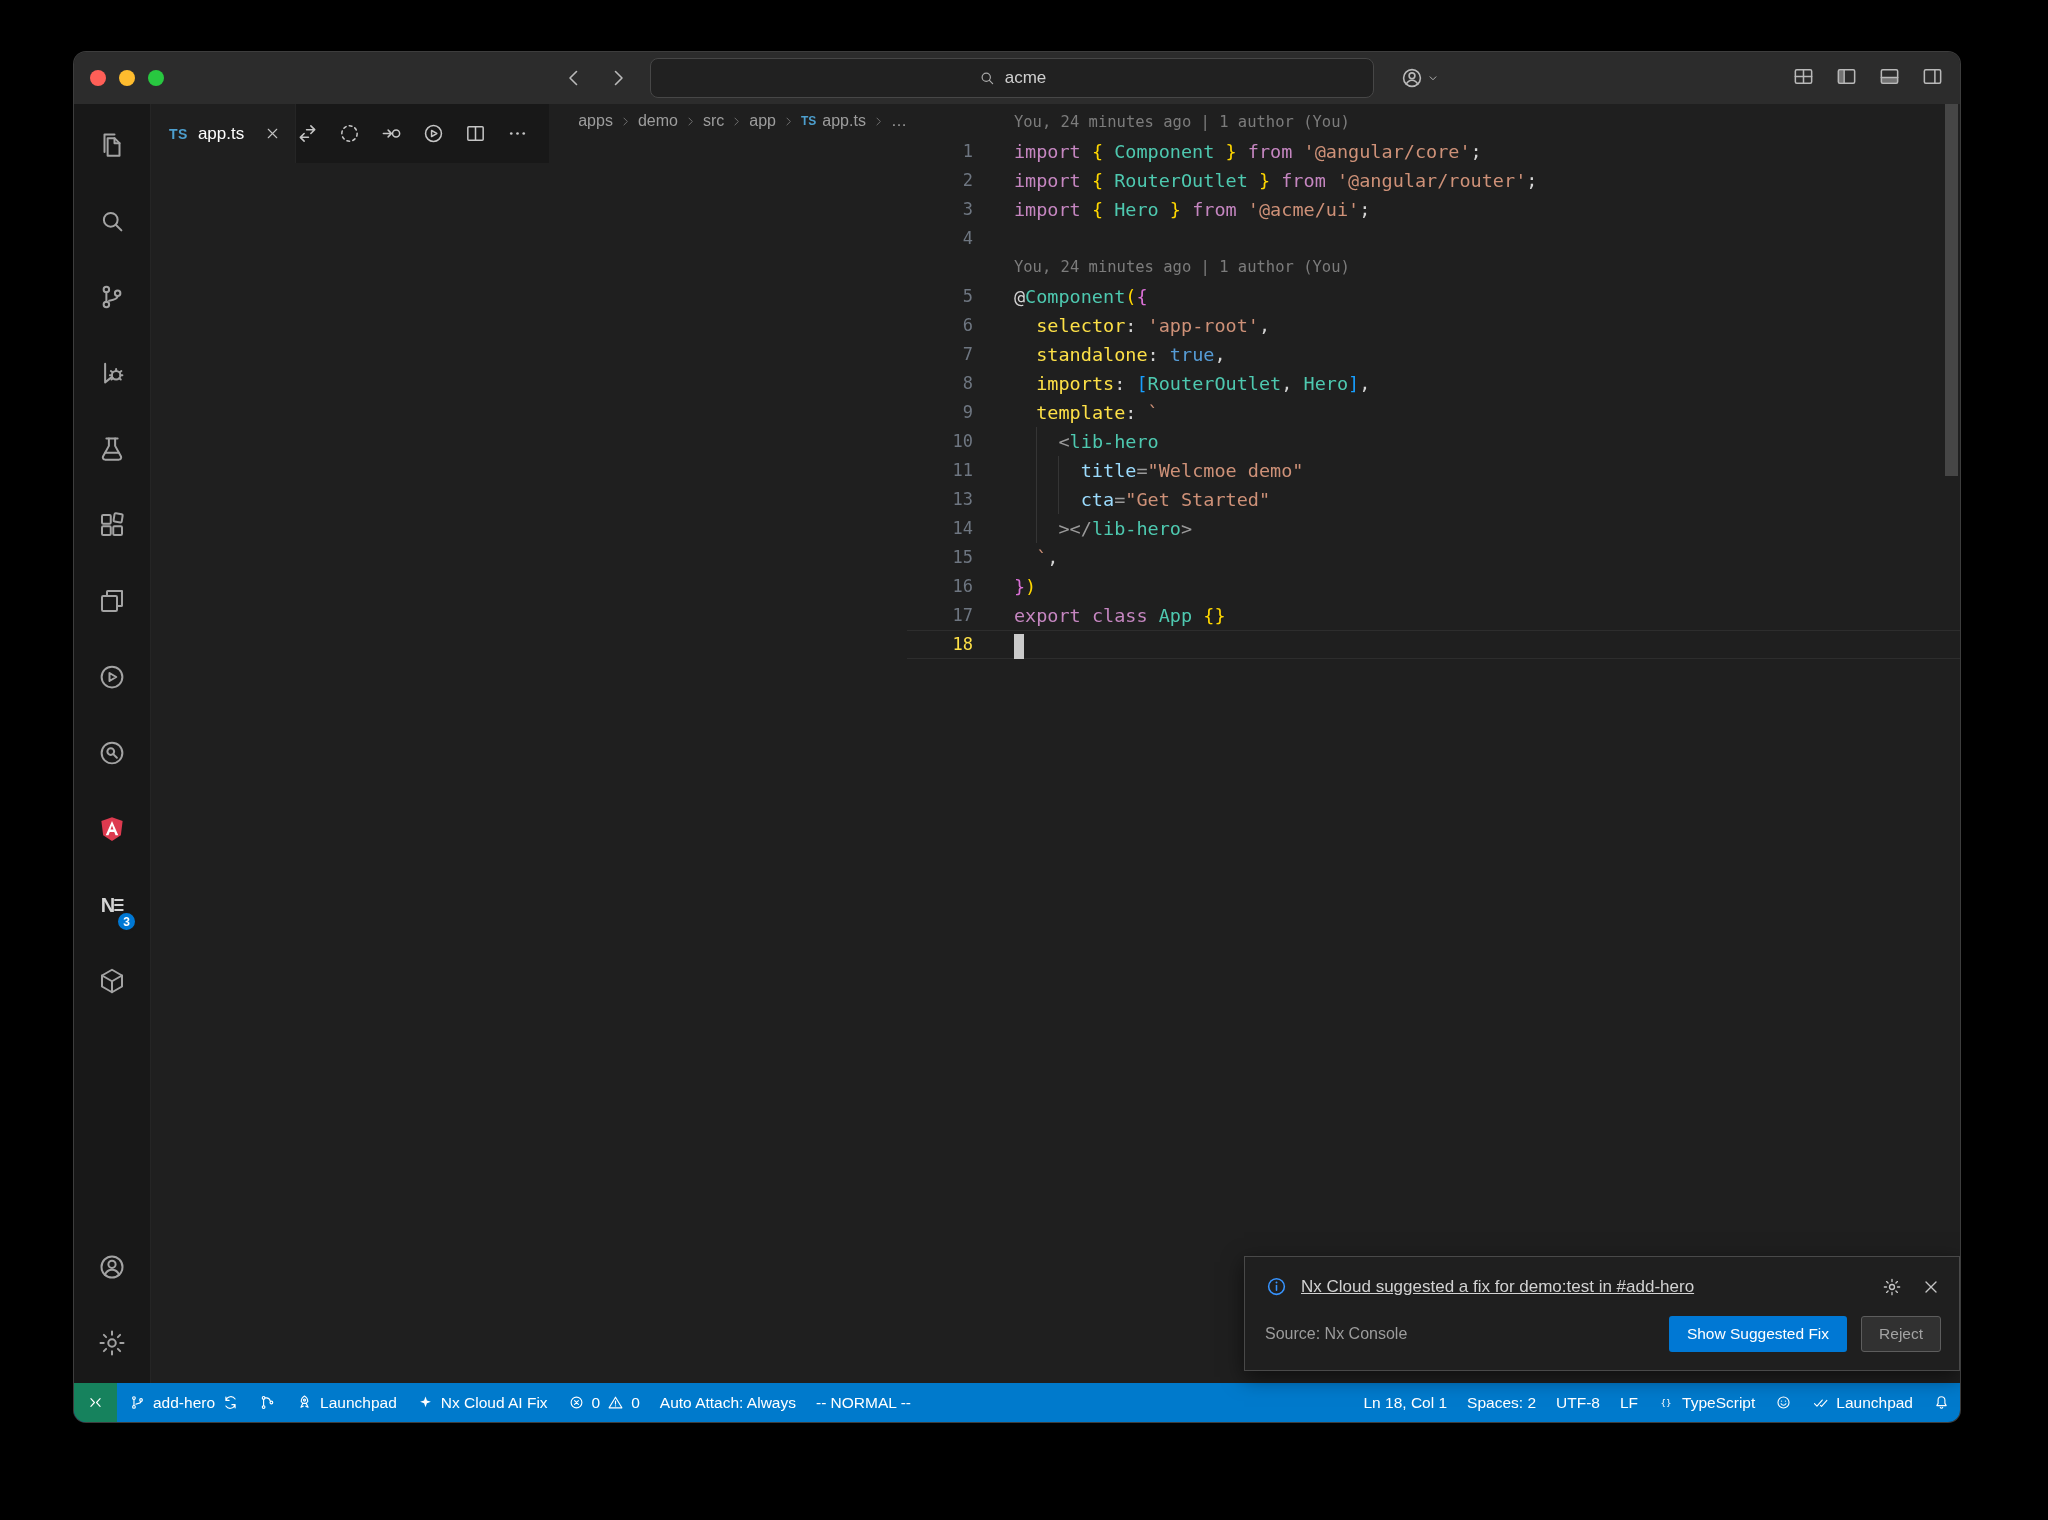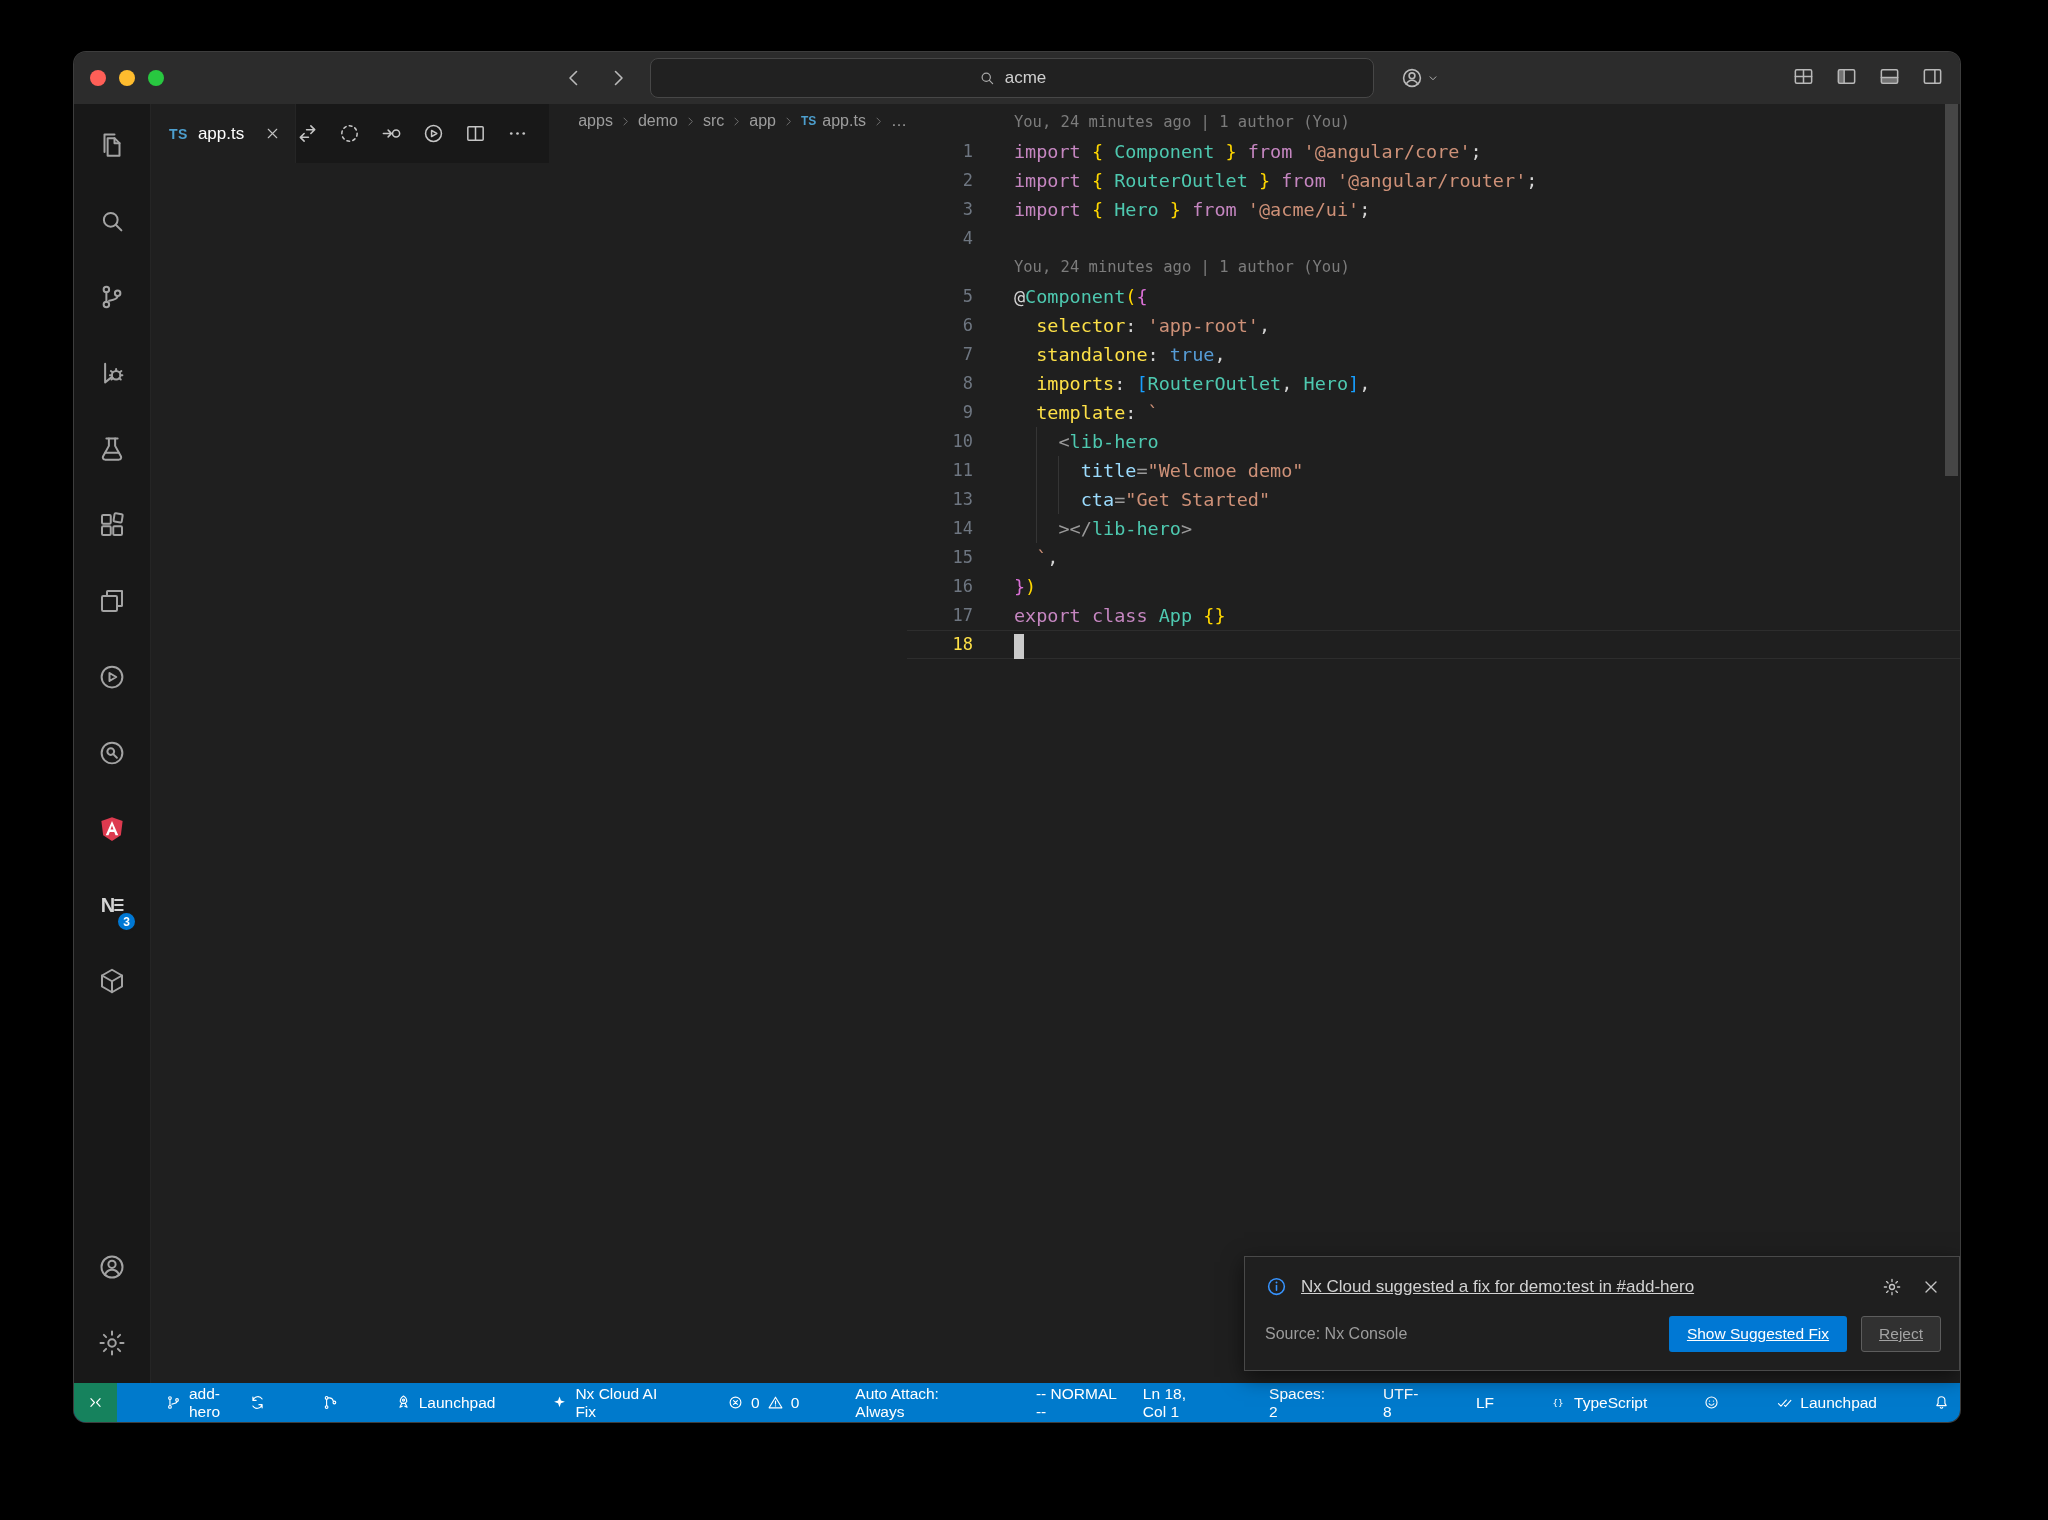--- a/index.html
+++ b/index.html
@@ -73,27 +73,27 @@
   .toast{position:absolute;right:0;bottom:51px;width:716px;background:#1f1f1f;border:1px solid #494949;
          box-shadow:0 6px 20px rgba(0,0,0,.55);z-index:9;box-sizing:border-box;}
   .toast-row1{display:flex;align-items:center;gap:13px;padding:18px 18px 8px 20px;}
   .toast-row1 .info svg{width:23px;height:23px;color:#3794ff;}
   .toast-title{flex:1;color:#d2d2d2;font-size:17px;text-decoration:underline;}
   .toast-btn{color:#c5c5c5;display:flex;margin-left:6px;}
   .toast-btn svg{width:20px;height:20px;}
   .toast-row2{display:flex;align-items:center;gap:14px;padding:10px 18px 18px 20px;}
   .toast-source{flex:1;color:#9c9c9c;font-size:16px;}
   .btn{font-size:15.5px;border-radius:3px;padding:8px 17px;border:1px solid transparent;
-       font-family:"Liberation Sans",sans-serif;text-decoration:underline;}
+       font-family:"Liberation Sans",sans-serif;}
   .btn-primary{background:#0078d4;color:#fff;}
   .btn-secondary{background:#313131;color:#a3a3a3;border-color:#5d5d5d;}
   
   .statusbar{height:39px;flex:0 0 auto;background:#007acc;display:flex;align-items:stretch;
              color:#fff;font-size:15.5px;}
-  .sb-group{display:flex;align-items:stretch;gap:36px;}
+  .sb-group{display:flex;align-items:stretch;}
   .sb-group.right{margin-left:auto;}
   .sb-item{display:flex;align-items:center;gap:7px;padding:0 10px;}
   .sb-item .icon{display:flex;}
   .sb-item .icon svg{width:17px;height:17px;}
   .sb-remote{background:#16825d;padding:0 13px;margin-right:2px;}
   .icon{display:inline-flex;align-items:center;justify-content:center;}
 </style>
 </head>
 <body>
 

